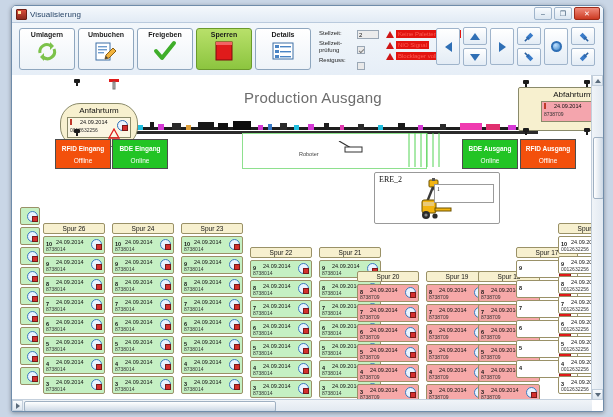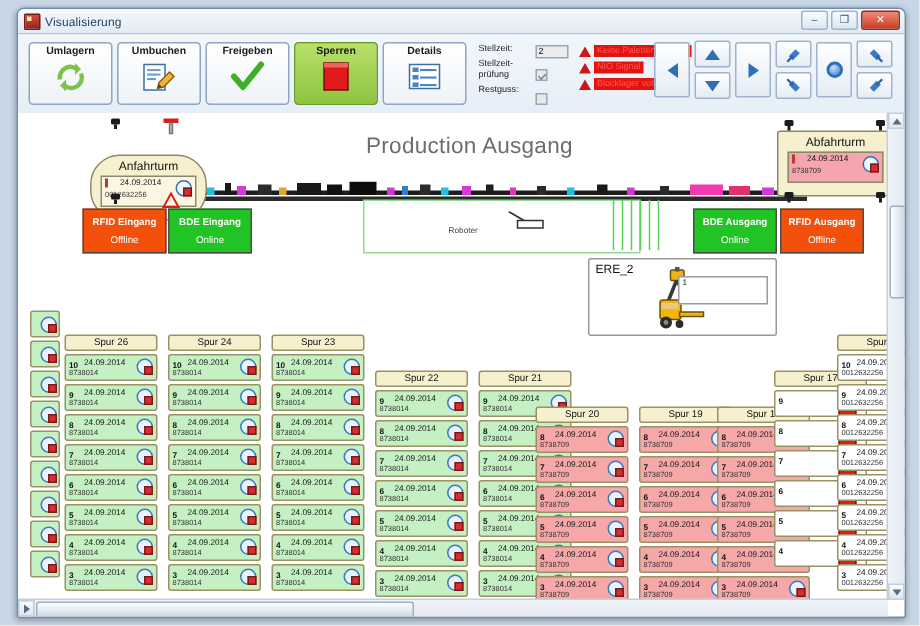--- a/index.html
+++ b/index.html
@@ -481,21 +481,21 @@
           <b></b>
         </div>
       <svg style="position:absolute;left:95px;top:2px;width:14px;height:14px;">
         <rect x="2" y="2" width="10" height="3" fill="#e01b1b"></rect>
         <rect x="6" y="5" width="2" height="7" fill="#bbb" stroke="#777"></rect>
       </svg>
       <svg style="position:absolute;left:95px;top:52px;width:14px;height:14px;">
         <path d="M7 2 L12 11 L2 11 Z" fill="none" stroke="#e01b1b" stroke-width="1.3"></path>
       </svg>
 
-      <div class="tower" style="left:506px;top:12px;">
+      <div class="tower" style="left:506px;top:12px;padding-left:16px;">
         <div class="tower-title">Abfahrturm</div>
         <div class="tower-card pink">
           <div class="card-bar"></div>
           <div class="card-date">24.09.2014</div>
           <div class="card-id">8738709</div>
           <div class="clock"></div>
         </div>
       </div>
       <div class="cam" style="left:511px;top:5px;">
           <i></i>
@@ -525,21 +525,21 @@
       <div class="io-box green" style="left:450px;top:64px;">
         <div class="io-name">BDE Ausgang</div>
         <div class="io-state">Online</div>
       </div>
       <div class="io-box red" style="left:508px;top:64px;">
         <div class="io-name">RFID Ausgang</div>
         <div class="io-state">Offline</div>
       </div>
 
 
-      <div class="ere" style="left:380px;top:97px;">
+      <div class="ere" style="left:362px;top:97px;font-family:Liberation Serif, serif;">
         <div class="ere-label">ERE_2</div>
         <svg class="forklift" viewBox="0 0 40 42">
           <rect x="16" y="2" width="9" height="7" rx="1" fill="#f2b411" stroke="#6d5200"></rect>
           <rect x="19" y="0" width="3" height="3" fill="#555"></rect>
           <path d="M20 9 L14 24" stroke="#3a3a3a" stroke-width="2.4" fill="none"></path>
           <path d="M20 9 L25 18" stroke="#3a3a3a" stroke-width="2" fill="none"></path>
           <rect x="9" y="22" width="14" height="13" rx="2" fill="#f2b411" stroke="#6d5200"></rect>
           <rect x="10" y="24" width="11" height="4" fill="#e0e0e0" opacity=".5"></rect>
           <rect x="22" y="30" width="16" height="3" fill="#f2b411" stroke="#6d5200"></rect>
           <circle cx="13" cy="37" r="4" fill="#2b2b2b"></circle>

